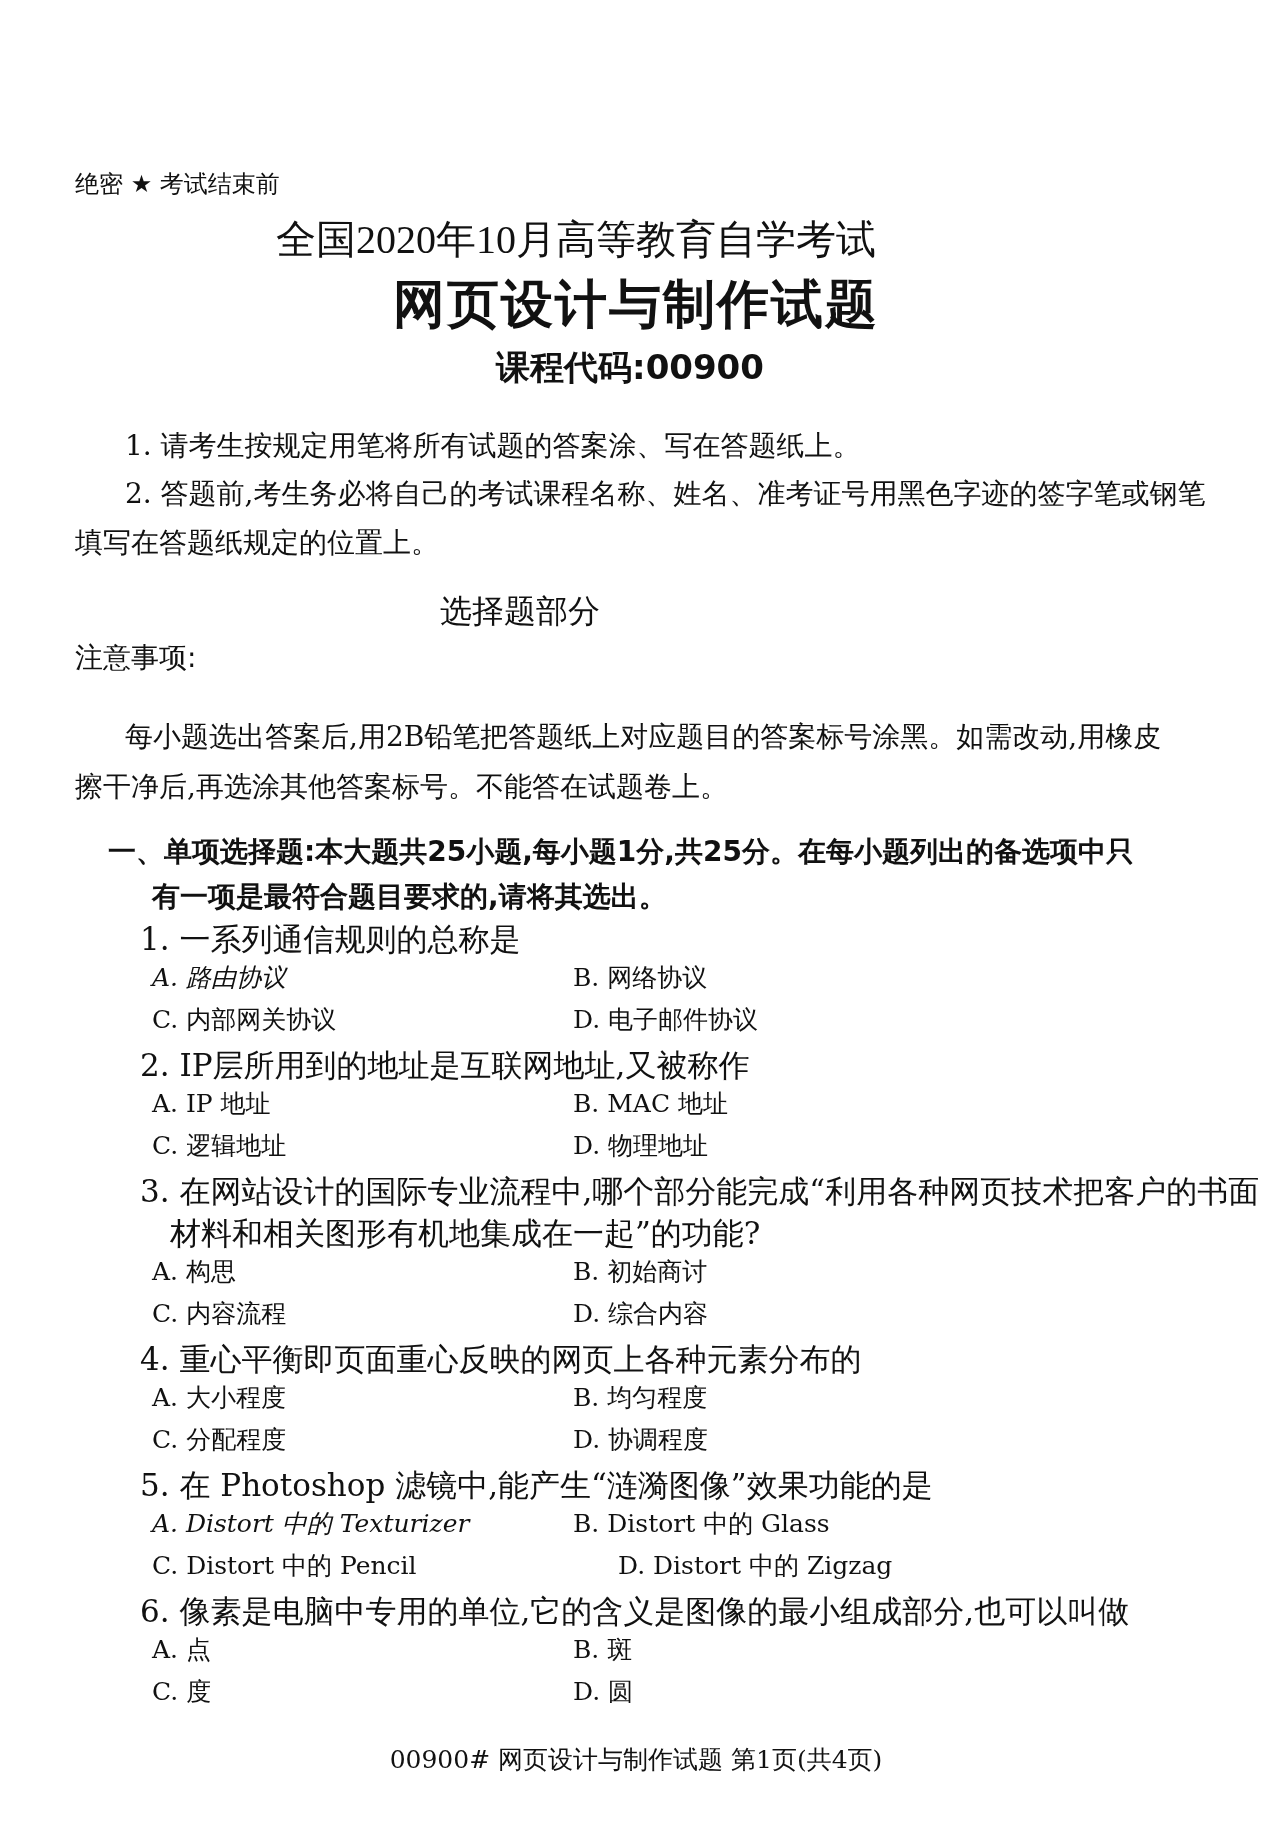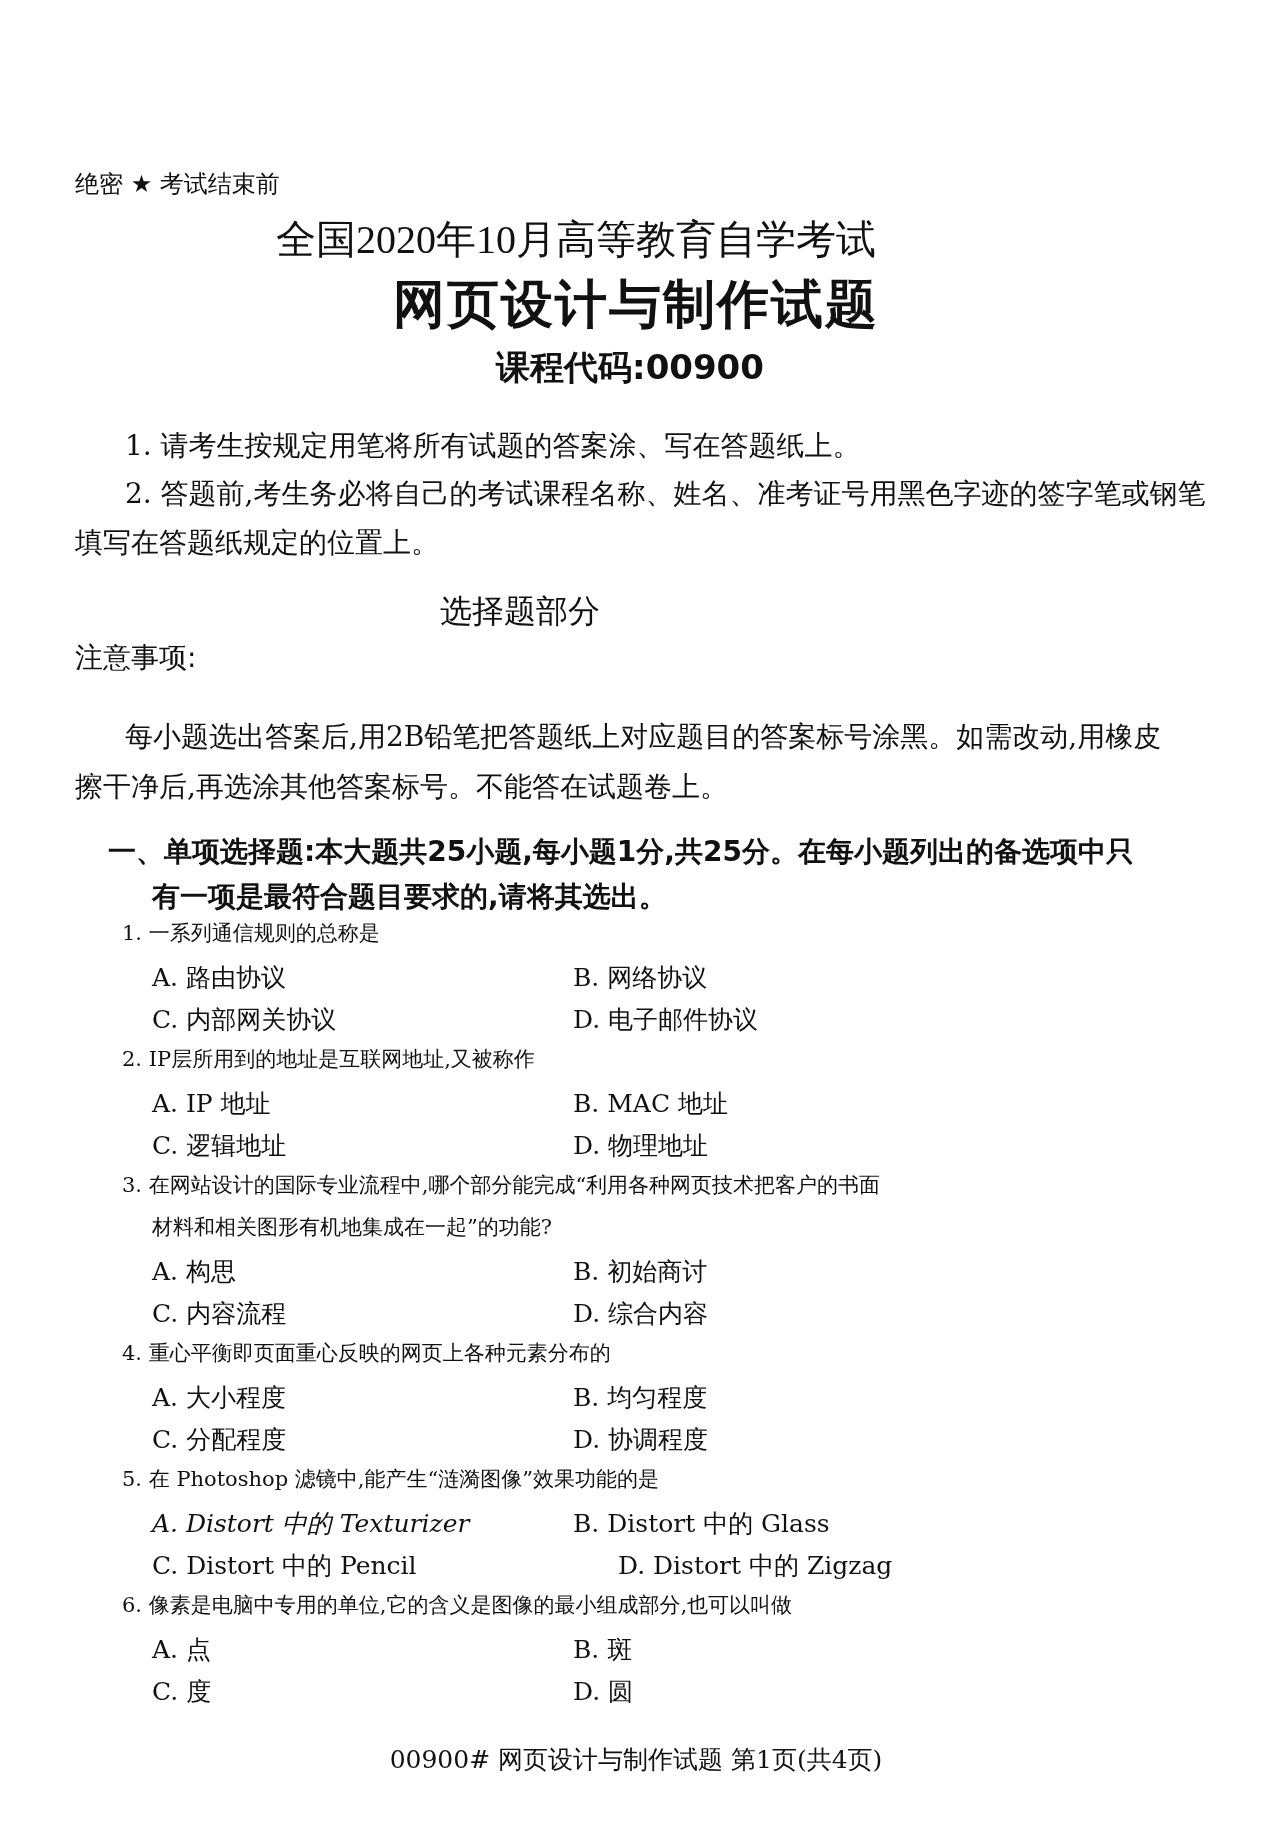--- a/index.html
+++ b/index.html
@@ -7,21 +7,21 @@
          font-family:"DejaVu Serif","Liberation Serif",serif; color:#111; }
   .abs { position:absolute; white-space:nowrap; }
   .sans { font-family:"DejaVu Sans","Liberation Sans",sans-serif; }
   .secret { left:75px; top:168px; font-size:24px; }
   .h1 { left:0; width:1152px; text-align:center; top:212px; font-size:40px; font-family:"Liberation Serif","DejaVu Serif",serif; }
   .h2 { left:0; width:1272px; text-align:center; top:270px; font-size:52px; font-weight:bold; letter-spacing:2px; }
   .code { left:0; width:1260px; text-align:center; top:345px; font-size:34px; font-weight:bold; }
   .body-text { font-size:28px; }
   .section-title { left:0; width:1040px; text-align:center; top:590px; font-size:32px; }
   .bold { font-weight:bold; }
-  .q { font-size:21px; }
+  .q { font-size:31px;margin-left:18px; }
   .opt { font-size:25px; }
   .footer { left:0; width:1272px; text-align:center; top:1743px; font-size:25px; }
 </style>
 </head>
 <body>
 
 <div>
 
   <div class="abs secret sans">绝密 ★ 考试结束前</div>
   <div class="abs h1">全国2020年10月高等教育自学考试</div>
@@ -34,21 +34,21 @@
 
   <div class="abs section-title sans">选择题部分</div>
   <div class="abs body-text sans" style="left:75px;top:639px;">注意事项:</div>
   <div class="abs body-text" style="left:125px;top:718px;">每小题选出答案后,用2B铅笔把答题纸上对应题目的答案标号涂黑。如需改动,用橡皮</div>
   <div class="abs body-text" style="left:75px;top:768px;">擦干净后,再选涂其他答案标号。不能答在试题卷上。</div>
 
   <div class="abs body-text bold sans" style="left:108px;top:833px;">一、单项选择题:本大题共25小题,每小题1分,共25分。在每小题列出的备选项中只</div>
   <div class="abs body-text bold sans" style="left:152px;top:878px;">有一项是最符合题目要求的,请将其选出。</div>
 
   <div class="abs q" style="left:122px;top:919px;">1. 一系列通信规则的总称是</div>
-  <div class="abs opt" style="left:152px;top:961px;">A. 路由协议</div>
+  <div class="abs opt" style="left:152px;top:961px;font-style:italic;">A. 路由协议</div>
   <div class="abs opt" style="left:573px;top:961px;">B. 网络协议</div>
   <div class="abs opt" style="left:152px;top:1003px;">C. 内部网关协议</div>
   <div class="abs opt" style="left:573px;top:1003px;">D. 电子邮件协议</div>
 
   <div class="abs q" style="left:122px;top:1045px;">2. IP层所用到的地址是互联网地址,又被称作</div>
   <div class="abs opt" style="left:152px;top:1087px;">A. IP 地址</div>
   <div class="abs opt" style="left:573px;top:1087px;">B. MAC 地址</div>
   <div class="abs opt" style="left:152px;top:1129px;">C. 逻辑地址</div>
   <div class="abs opt" style="left:573px;top:1129px;">D. 物理地址</div>
 

